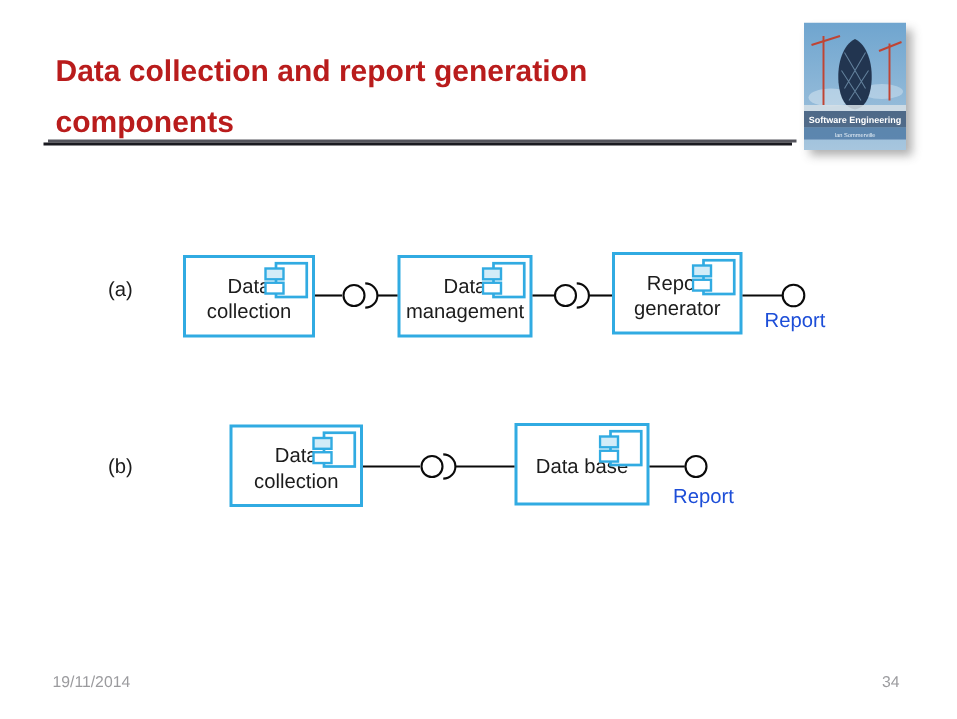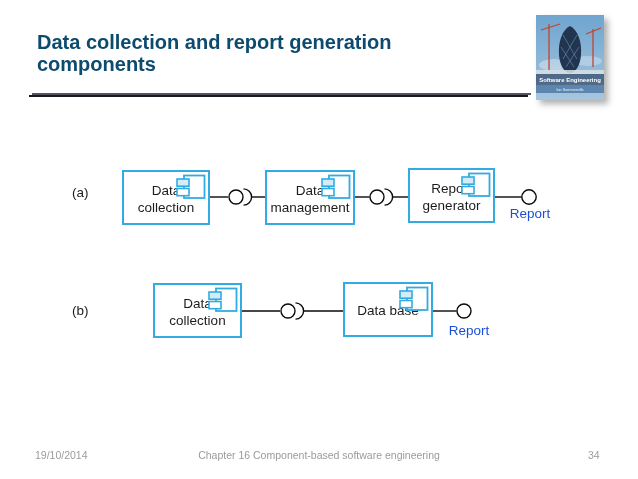--- a/index.html
+++ b/index.html
@@ -1,21 +1,21 @@
 <!DOCTYPE html>
 <html><head>
 <meta charset="utf-8">
 <style>
   html,body{margin:0;padding:0;background:#fff;}
   .stage{position:relative;width:638px;height:479px;background:#ffffff;
          font-family:"Liberation Sans",sans-serif;overflow:hidden;}
 
   
   .slide-title{position:absolute;left:37px;top:31px;width:450px;
-               font-size:20px;line-height:22px;font-weight:bold;color:#0c4a6e;}
+               font-size:20px;line-height:34px;font-weight:bold;color:#b91c1c;}
   .rule-top{position:absolute;left:32px;top:93px;width:499px;height:2px;background:#54545C;}
   .rule-shadow{position:absolute;left:29px;top:95px;width:499px;height:2px;background:#1A1A20;}
   .cover{position:absolute;left:536px;top:15px;width:68px;height:85px;
          box-shadow:4px 4px 6px rgba(80,80,80,.45);}
   .cover text{font-family:"Liberation Sans",sans-serif;}
 
   
   .comp-box{position:absolute;box-sizing:border-box;border:2px solid #31ABE2;background:#fff;
             display:flex;align-items:center;justify-content:center;text-align:center;
             font-size:13.5px;line-height:16.5px;color:#1C1C1C;padding-top:4px;}
@@ -135,17 +135,16 @@
       <circle cx="288" cy="37" r="7" fill="#fff"></circle>
       <path d="M 295.5 28.9 A 8.1 8.1 0 0 1 295.5 45.1"></path>
       <line x1="303.6" y1="37" x2="343" y2="37"></line>
       <line x1="433" y1="37" x2="456.5" y2="37"></line>
       <circle cx="464" cy="37" r="7" fill="#fff"></circle>
     </g>
   </svg>
 
   <div class="report-label" style="left:443px;top:323px;">Report</div>
 
-  <div class="footer-item" style="left:35px;">19/10/2014</div>
-  <div class="footer-center">Chapter 16 Component-based software engineering</div>
+  <div class="footer-item" style="left:35px;">19/11/2014</div>
   <div class="footer-item" style="left:588px;">34</div>
 
 </div>
 
 </body></html>

